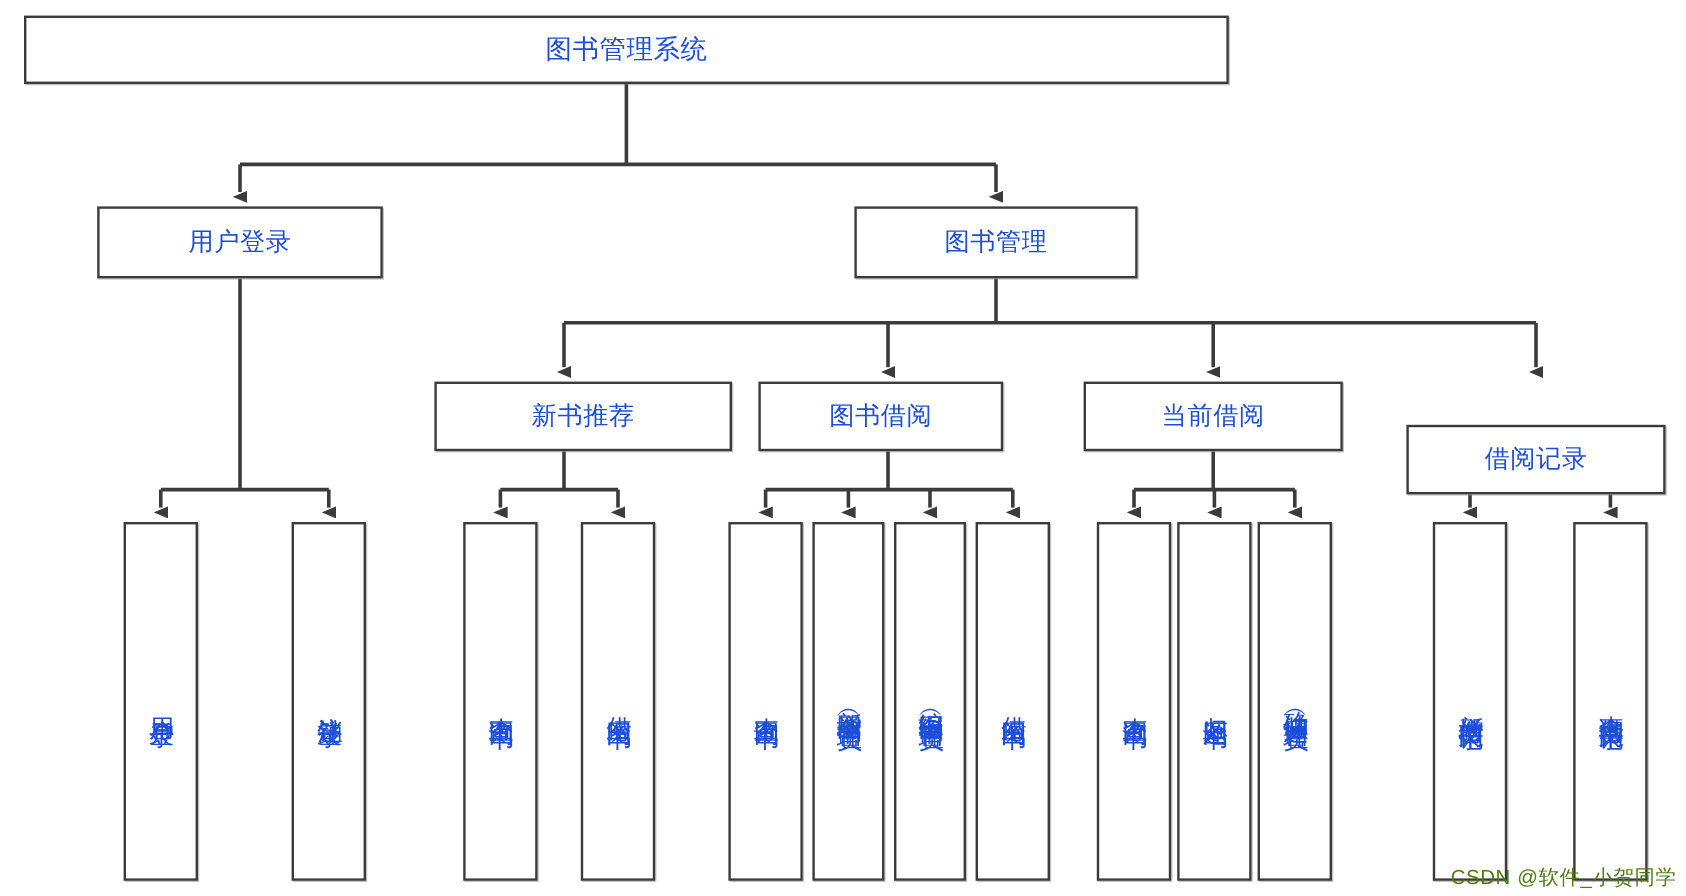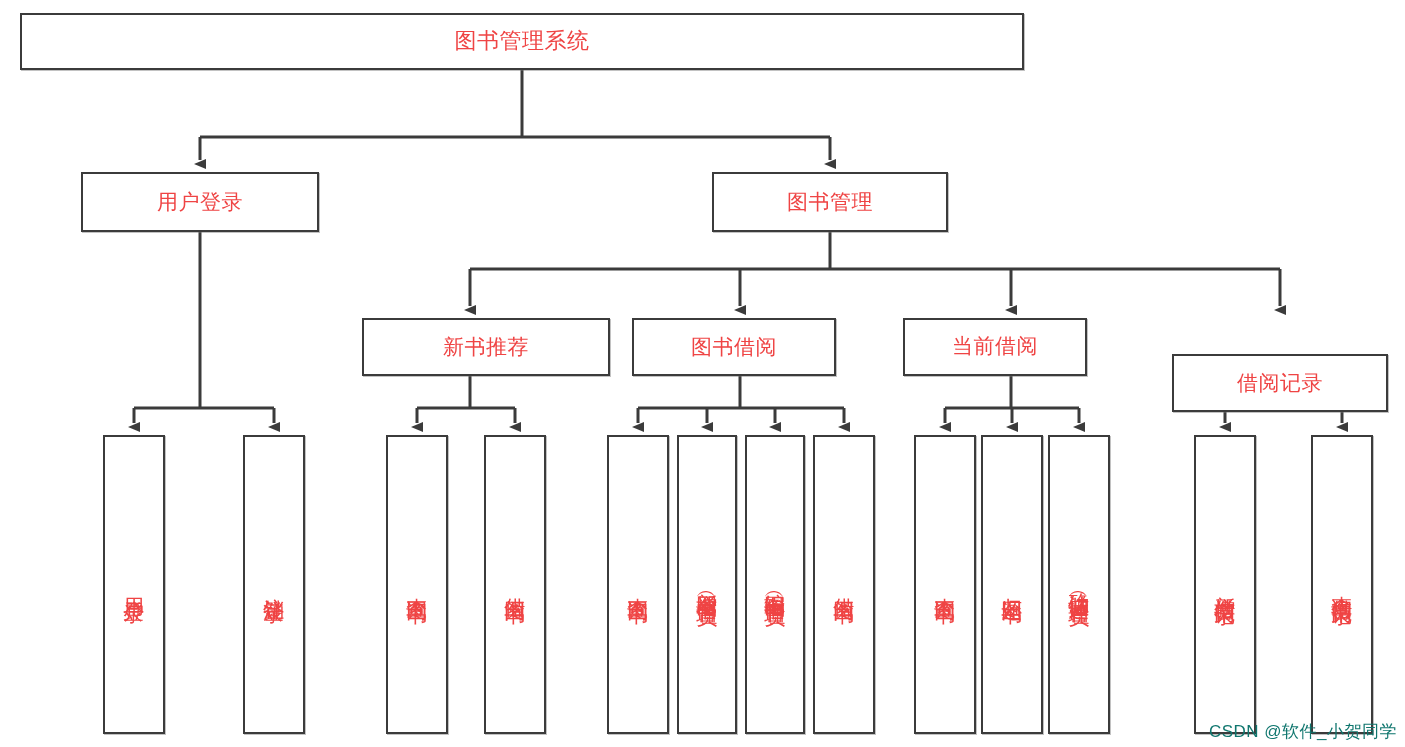--- a/index.html
+++ b/index.html
@@ -26,21 +26,21 @@
     pointer-events: none;
   }
   .node {
     position: absolute;
     box-sizing: border-box;
     background: #ffffff;
     border: 2px solid #3b3b3b;
     display: flex;
     align-items: center;
     justify-content: center;
-    color: #ef4444;
+    color: #1d4ed8;
     box-shadow: 1px 1px 0 0 rgba(120,120,120,0.45);
   }
   .node .lbl {
     display: block;
     text-align: center;
     letter-spacing: 0.5px;
   }
   .node.horiz .lbl {
     font-size: 21px;
     line-height: 1.1;
@@ -63,21 +63,21 @@
     line-height: 1.32;
     letter-spacing: 2px;
     white-space: nowrap;
     max-height: 100%;
   }
   .watermark {
     position: absolute;
     right: 8px;
     bottom: 4px;
     font-size: 17px;
-    color: #0f766e;
+    color: #4d7c0f;
     white-space: nowrap;
     letter-spacing: 0.5px;
   }
 </style>
 </head>
 <body>
 
 <div id="canvas">
 
   <svg id="wires" viewBox="0 0 1405 747" xmlns="http://www.w3.org/2000/svg">
@@ -132,21 +132,21 @@
       </div>
       <div class="node  horiz" style="left: 712px; top: 172px; width: 236px; height: 60px;">
         <span class="lbl">图书管理</span>
       </div>
       <div class="node  horiz" style="left: 362px; top: 318px; width: 248px; height: 58px;">
         <span class="lbl">新书推荐</span>
       </div>
       <div class="node  horiz" style="left: 632px; top: 318px; width: 204px; height: 58px;">
         <span class="lbl">图书借阅</span>
       </div>
-      <div class="node  horiz" style="left: 903px; top: 318px; width: 184px; height: 58px; font-family: Liberation Serif, serif;">
+      <div class="node  horiz" style="left: 903px; top: 318px; width: 216px; height: 58px;">
         <span class="lbl">当前借阅</span>
       </div>
       <div class="node  horiz" style="left: 1172px; top: 318px; width: 216px; height: 58px; margin-top: 36px;">
         <span class="lbl">借阅记录</span>
       </div>
       <div class="node  vert" style="left: 103px; top: 435px; width: 62px; height: 299px;">
         <span class="lbl">用户登录</span>
       </div>
       <div class="node  vert" style="left: 243px; top: 435px; width: 62px; height: 299px;">
         <span class="lbl">注销登录</span>

